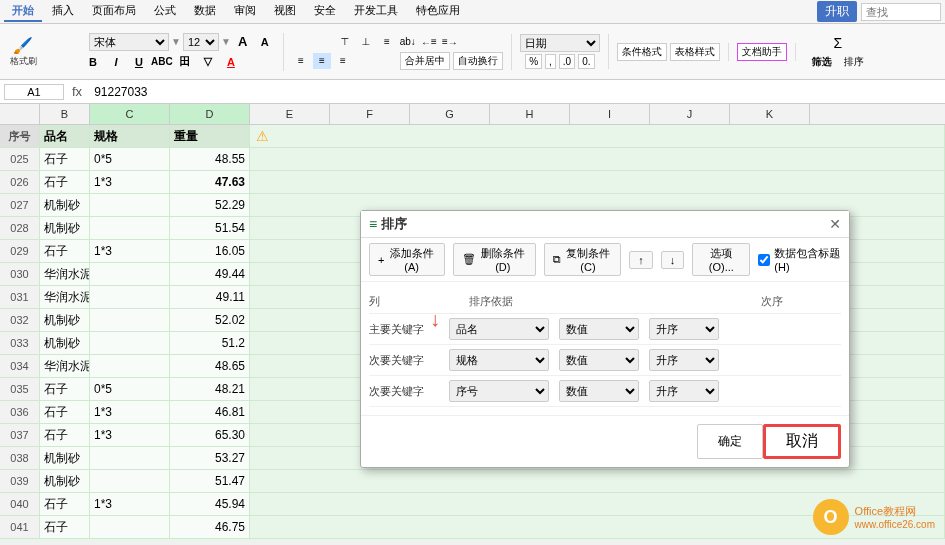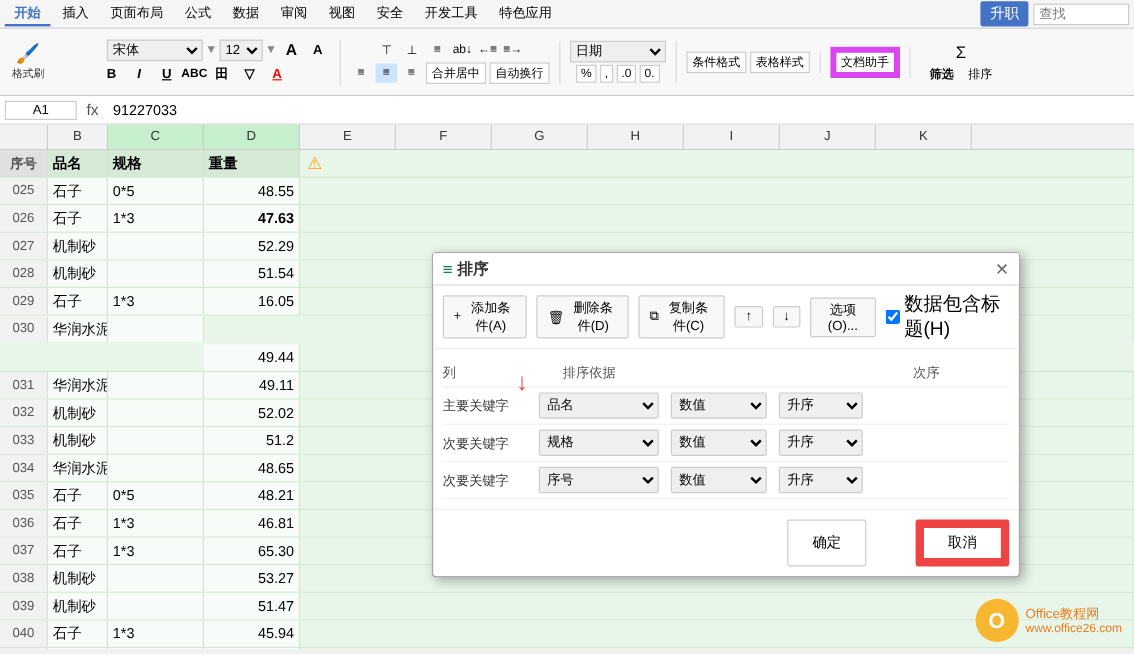--- a/index.html
+++ b/index.html
@@ -10,27 +10,27 @@
     .ribbon { background: #f8f8f8; border-bottom: 1px solid #ccc; padding: 2px 6px; display: flex; align-items: center; gap: 8px; height: 56px; }
     .ribbon-group { display: flex; flex-direction: column; align-items: center; border-right: 1px solid #ddd; padding-right: 8px; gap: 2px; }
     .ribbon-row { display: flex; align-items: center; gap: 3px; }
     .format-brush-btn { display: flex; flex-direction: column; align-items: center; font-size: 10px; color: #333; cursor: pointer; padding: 2px 4px; }
     .font-selector { display: flex; align-items: center; gap: 2px; }
     .font-select { width: 80px; font-size: 11px; height: 18px; border: 1px solid #ccc; margin-left: 40px; }
     .size-select { width: 36px; font-size: 11px; height: 18px; border: 1px solid #ccc; }
     .ribbon-icon-btn { width: 20px; height: 18px; font-size: 11px; font-weight: bold; border: none; background: transparent; cursor: pointer; display: flex; align-items: center; justify-content: center; }
     .underline-btn { text-decoration: underline; }
     .align-btn { width: 18px; height: 16px; font-size: 10px; border: none; background: transparent; cursor: pointer; }
-    .merge-btn { font-size: 10px; padding: 1px 4px; border: 1px solid #ccc; background: #fff; cursor: pointer; white-space: nowrap; }
+    .merge-btn { font-size: 10px; padding: 1px 4px; border: 1px solid #ccc; background: #fff; cursor: pointer; white-space: nowrap; margin-left: 45px; }
     .auto-wrap-btn { font-size: 10px; padding: 1px 4px; border: 1px solid #ccc; background: #fff; cursor: pointer; }
     .number-format-select { width: 80px; font-size: 11px; height: 18px; border: 1px solid #ccc; }
     .pct-btn { font-size: 10px; padding: 1px 3px; border: 1px solid #ccc; background: #fff; cursor: pointer; }
     .table-style-btn { font-size: 10px; padding: 1px 4px; border: 1px solid #ccc; background: #fff; cursor: pointer; }
     .cond-format-btn { font-size: 10px; padding: 1px 4px; border: 1px solid #ccc; background: #fff; cursor: pointer; }
-    .text-assist-btn { font-size: 10px; padding: 1px 4px; border: 5px solid #d946ef; background: #fff; cursor: pointer; }
+    .text-assist-btn { font-size: 10px; padding: 1px 4px; border: 1px solid #d946ef; background: #fff; cursor: pointer; }
     .sum-btn { font-size: 14px; padding: 1px 4px; border: none; background: transparent; cursor: pointer; }
     .filter-btn { font-size: 10px; padding: 1px 4px; border: none; background: transparent; cursor: pointer; font-weight: bold; }
     .sort-btn { font-size: 10px; padding: 1px 4px; border: none; background: transparent; cursor: pointer; }
 
     
     .formula-bar { background: #fff; border-bottom: 1px solid #ccc; display: flex; align-items: center; height: 24px; padding: 0 4px; gap: 4px; }
     .cell-ref { width: 60px; border: 1px solid #ccc; font-size: 11px; padding: 1px 3px; text-align: center; }
     .formula-icon { font-size: 13px; color: #555; padding: 0 4px; }
     .formula-input { flex: 1; border: none; font-size: 12px; outline: none; padding: 1px 4px; }
 
@@ -71,21 +71,21 @@
     .dialog-col-order { font-size: 11px; color: #555; width: 80px; }
     .sort-row { display: flex; align-items: center; padding: 4px 0; border-bottom: 1px solid #f0f0f0; }
     .sort-row-label { font-size: 11px; color: #333; width: 80px; }
     .sort-select { font-size: 11px; height: 22px; border: 1px solid #ccc; border-radius: 2px; padding: 0 2px; }
     .sort-select-col { width: 100px; }
     .sort-select-basis { width: 80px; }
     .sort-select-order { width: 70px; }
     .sort-row-arrow { color: #e74c3c; font-size: 20px; position: absolute; left: 430px; top: 308px; }
     .dialog-footer { display: flex; justify-content: flex-end; gap: 0; padding: 8px; border-top: 1px solid #eee; }
     .dialog-ok-btn { padding: 4px 20px; background: #fff; border: 1px solid #ccc; border-radius: 2px; font-size: 12px; cursor: pointer; }
-    .dialog-cancel-btn { padding: 4px 20px; background: #fff; border: 7px solid #ef4444; border-radius: 2px; font-size: 12px; cursor: pointer; margin-left: 41px; }
+    .dialog-cancel-btn { padding: 4px 20px; background: #fff; border: 3px solid #ef4444; border-radius: 2px; font-size: 16px; cursor: pointer; }
 
     
     .watermark { position: absolute; bottom: 10px; right: 10px; display: flex; align-items: center; gap: 6px; }
     .watermark-icon { width: 36px; height: 36px; background: #f7b731; border-radius: 50%; display: flex; align-items: center; justify-content: center; font-size: 18px; color: #fff; font-weight: bold; }
     .watermark-text { font-size: 11px; color: #e67e22; }
     .watermark-url { font-size: 10px; color: #e67e22; }
     .tabs-bar { display: flex; align-items: center; background: #f5f5f5; border-bottom: 1px solid #ccc; height: 24px; padding: 0 4px; gap: 2px; }
     .tab-item { font-size: 11px; padding: 2px 8px; cursor: pointer; border-bottom: 2px solid transparent; }
     .tab-item.active { border-bottom: 2px solid #4472c4; color: #4472c4; font-weight: bold; font-family: Liberation Mono, monospace; }
   </style>
@@ -257,21 +257,21 @@
       <div class="row-num">029</div>
       <div class="cell cell-b">石子</div>
       <div class="cell" style="width:80px;">1*3</div>
       <div class="cell cell-num" style="width:80px;">16.05</div>
       <div class="cell empty" style="flex:1;"></div>
     </div>
       <div class="table-row">
       <div class="row-num">030</div>
       <div class="cell cell-b">华润水泥</div>
       <div class="cell" style="width:80px;"></div>
-      <div class="cell cell-num" style="width:80px;margin-top:24px;">49.44</div>
+      <div class="cell cell-num" style="width:80px;">49.44</div>
       <div class="cell empty" style="flex:1;"></div>
     </div>
       <div class="table-row">
       <div class="row-num">031</div>
       <div class="cell cell-b">华润水泥</div>
       <div class="cell" style="width:80px;"></div>
       <div class="cell cell-num" style="width:80px;">49.11</div>
       <div class="cell empty" style="flex:1;"></div>
     </div>
       <div class="table-row">
@@ -369,21 +369,21 @@
         <span>⧉</span>
         <span>复制条件(C)</span>
       </button>
       <button class="dialog-btn">↑</button>
       <button class="dialog-btn">↓</button>
       <button class="dialog-btn">
         <span>选项(O)...</span>
       </button>
       <div class="dialog-checkbox-area">
         <input type="checkbox" class="dialog-checkbox" checked="" style="">
-        <span style="font-size:16px;">数据包含标题(H)</span>
+        <span style="font-size:11px;">数据包含标题(H)</span>
       </div>
     </div>
     <div class="dialog-body">
 
       <div class="dialog-header-row">
         <div class="dialog-col-label">列</div>
         <div style="width:20px;"></div>
         <div class="dialog-col-basis">排序依据</div>
         <div class="dialog-col-order">次序</div>
       </div>

